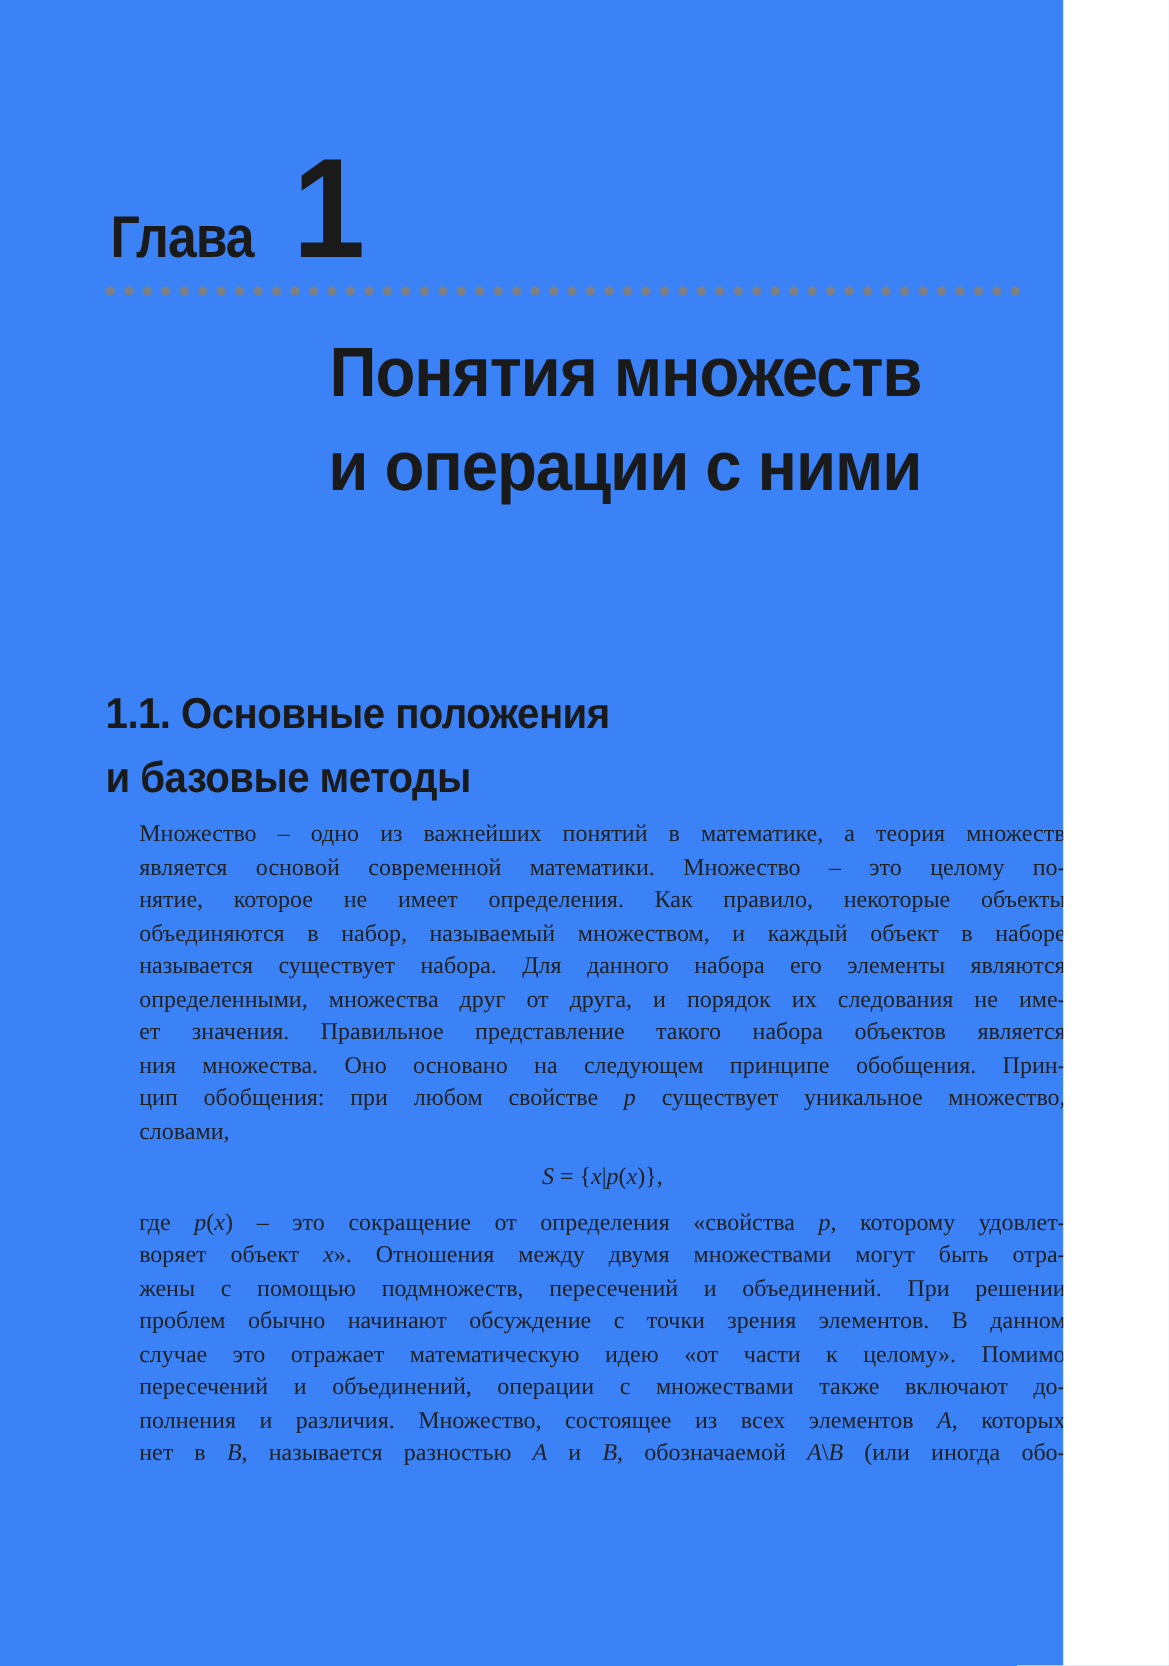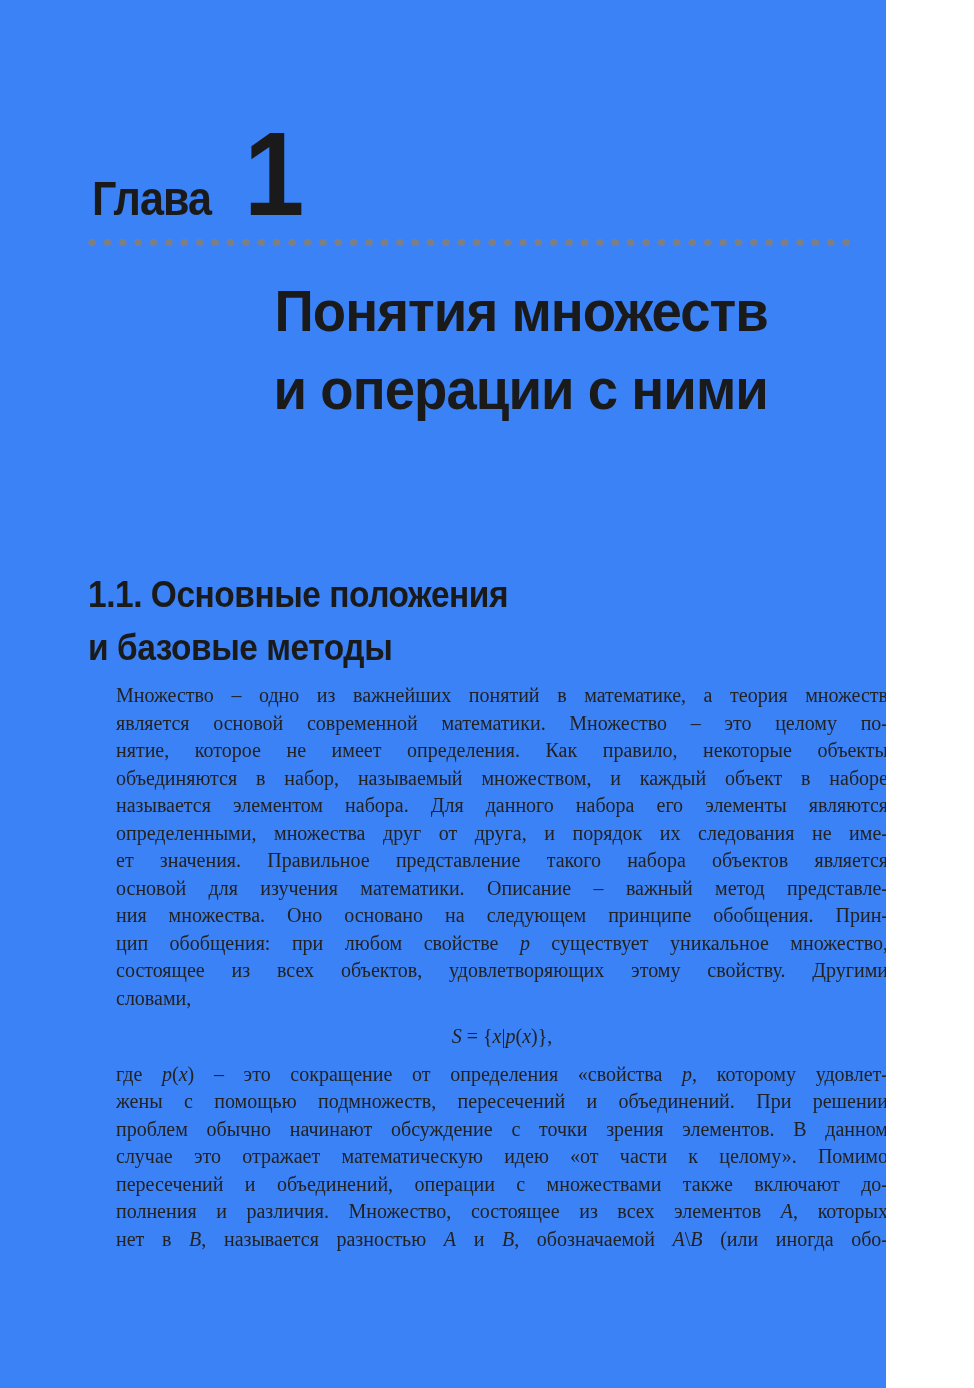--- a/index.html
+++ b/index.html
@@ -92,32 +92,31 @@
     <span>1.1. Основные положения</span><br>
     <span>и базовые методы</span>
   </h2>
 
   <div class="body-text">
     <div>
         <div class="body-line">Множество – одно из важнейших понятий в математике, а теория множеств</div>
         <div class="body-line">является основой современной математики. Множество – это целому по-</div>
         <div class="body-line">нятие, которое не имеет определения. Как правило, некоторые объекты</div>
         <div class="body-line">объединяются в набор, называемый множеством, и каждый объект в наборе</div>
-        <div class="body-line">называется элементом набора. Для данного набора его элементы являются</div>
+        <div class="body-line">называется существует набора. Для данного набора его элементы являются</div>
         <div class="body-line">определенными, множества друг от друга, и порядок их следования не име-</div>
         <div class="body-line">ет значения. Правильное представление такого набора объектов является</div>
-        <div class="body-line">основой для изучения математики. Описание – важный метод представле-</div>
         <div class="body-line">ния множества. Оно основано на следующем принципе обобщения. Прин-</div>
         <div class="body-line">цип обобщения: при любом свойстве <i>p</i> существует уникальное множество,</div>
-        <div class="body-line">состоящее из всех объектов, удовлетворяющих этому свойству. Другими</div>
         <div class="body-line no-just">словами,</div>
       </div>
     <div class="formula"><i>S</i> = {<i>x</i>|<i>p</i>(<i>x</i>)},</div>
     <div>
         <div class="body-line">где <i>p</i>(<i>x</i>) – это сокращение от определения «свойства <i>p</i>, которому удовлет-</div>
+        <div class="body-line">воряет объект <i>x</i>». Отношения между двумя множествами могут быть отра-</div>
         <div class="body-line">жены с помощью подмножеств, пересечений и объединений. При решении</div>
         <div class="body-line">проблем обычно начинают обсуждение с точки зрения элементов. В данном</div>
         <div class="body-line">случае это отражает математическую идею «от части к целому». Помимо</div>
         <div class="body-line">пересечений и объединений, операции с множествами также включают до-</div>
         <div class="body-line">полнения и различия. Множество, состоящее из всех элементов <i>A</i>, которых</div>
         <div class="body-line">нет в <i>B</i>, называется разностью <i>A</i> и <i>B</i>, обозначаемой <i>A</i>\<i>B</i> (или иногда обо-</div>
       </div>
   </div>
 
 </div>

